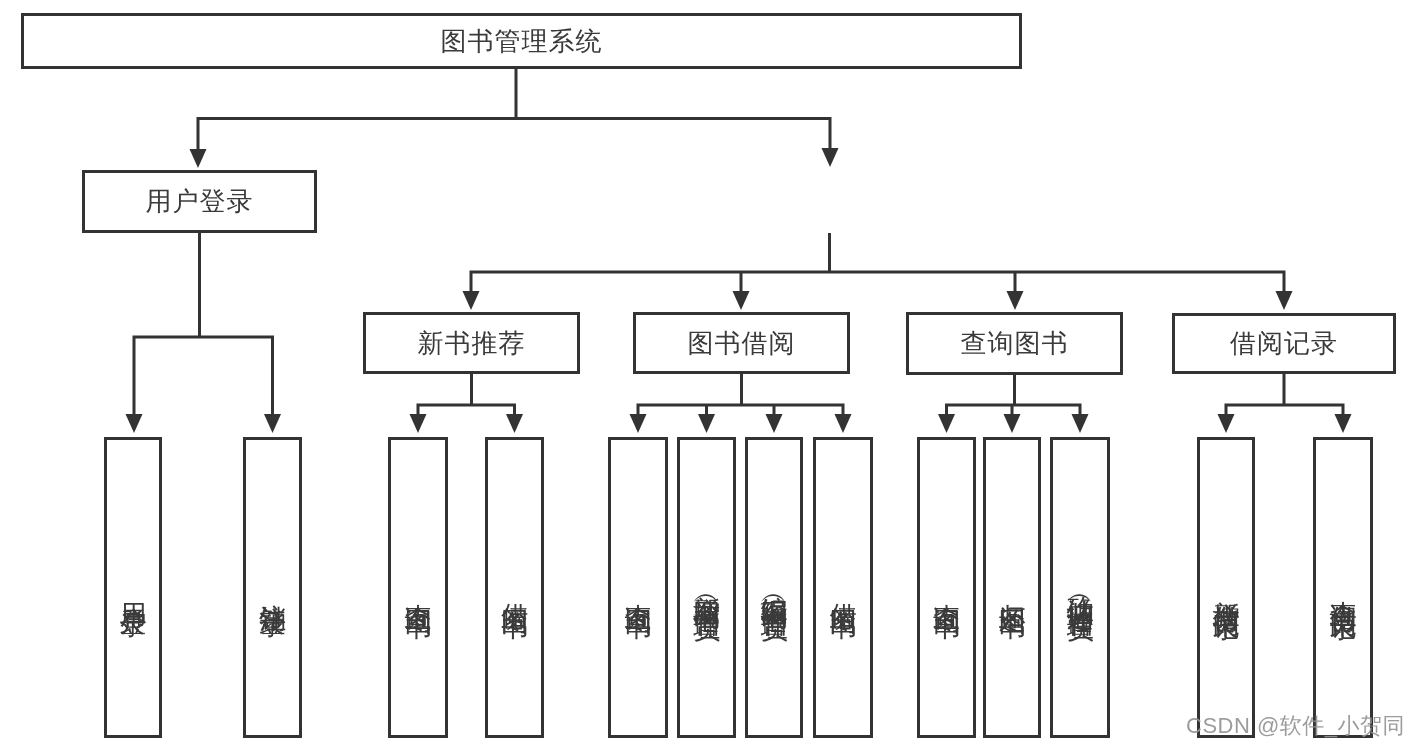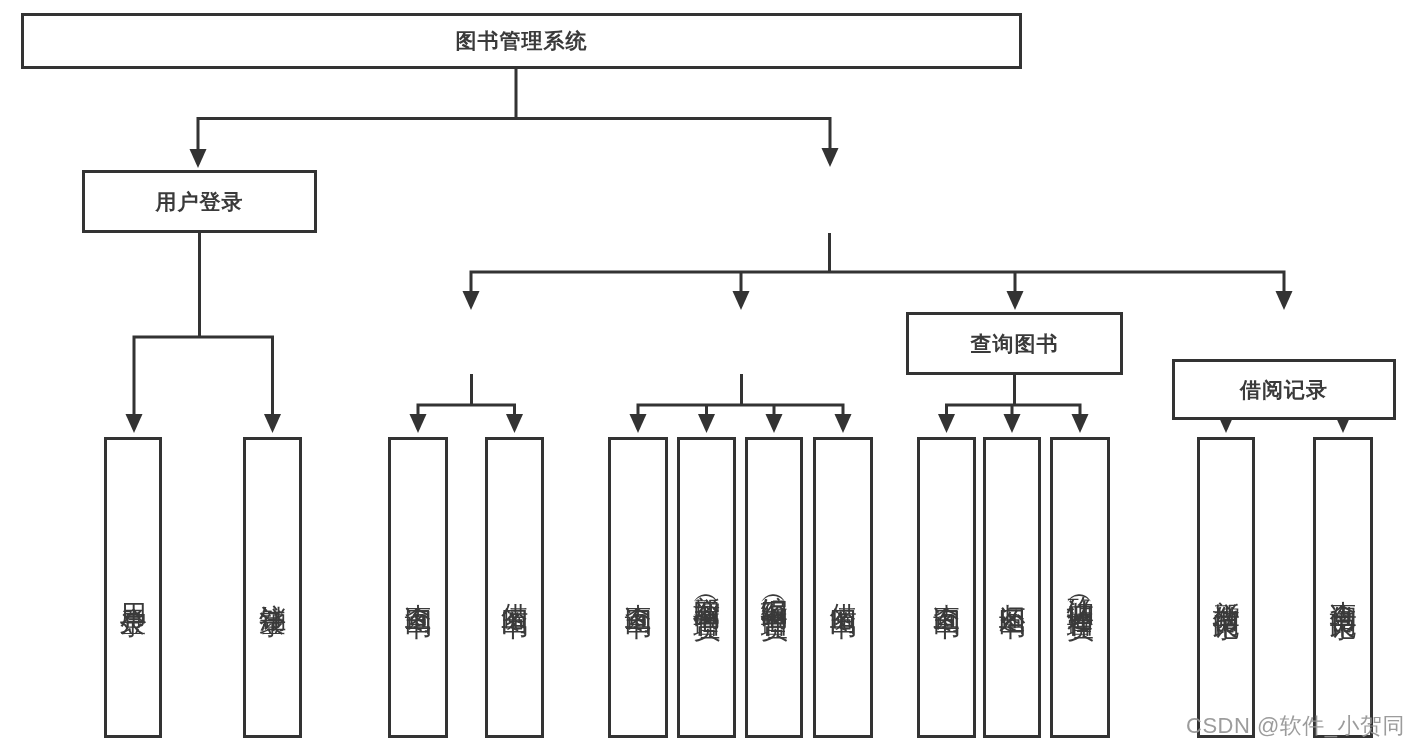--- a/index.html
+++ b/index.html
@@ -2,21 +2,21 @@
 <html><head>
 <meta charset="utf-8">
 <style>
   html,body{margin:0;padding:0;background:#fff;}
   body{width:1405px;height:747px;position:relative;overflow:hidden;
        font-family:"Liberation Sans","DejaVu Sans",sans-serif;}
   #canvas{position:absolute;left:0;top:0;width:1405px;height:747px;background:#ffffff;}
   #wires{position:absolute;left:0;top:0;width:1405px;height:747px;pointer-events:none;}
   .box{position:absolute;box-sizing:border-box;border:3px solid #333333;background:#ffffff;
        display:flex;align-items:center;justify-content:center;color:#3a3a3a;}
-  .hbox{font-size:21px;letter-spacing:1px;white-space:nowrap;font-weight:bold;}
+  .hbox{font-size:26px;letter-spacing:1px;white-space:nowrap;}
   .vbox span{writing-mode:vertical-rl;text-orientation:mixed;
        font-size:27px;letter-spacing:3px;line-height:1.05;white-space:nowrap;}
   .watermark{position:absolute;left:1186px;top:711px;font-size:22px;letter-spacing:0.5px;
        color:rgba(148,148,148,0.92);white-space:nowrap;z-index:5;}
 </style>
 </head>
 <body>
 
 <div id="canvas">
 
@@ -54,24 +54,30 @@
   </svg>
 
   <div class="box hbox" style="left:21px;top:13px;width:1001px;height:56px;">
     <span>图书管理系统</span>
   </div>
 
   <div class="box hbox" style="left:82px;top:170px;width:235px;height:63px;">
     <span>用户登录</span>
   </div>
 
+  <div class="box hbox" style="left:363px;top:312px;width:217px;height:62px;">
+    <span>新书推荐</span>
+  </div>
+  <div class="box hbox" style="left:633px;top:312px;width:217px;height:62px;">
+    <span>图书借阅</span>
+  </div>
   <div class="box hbox" style="left:906px;top:312px;width:217px;height:63px;">
     <span>查询图书</span>
   </div>
-  <div class="box hbox" style="left:1172px;top:313px;width:224px;height:61px;margin-top:46px;">
+  <div class="box hbox" style="left:1172px;top:313px;width:224px;height:61px;">
     <span>借阅记录</span>
   </div>
 
   <div class="box vbox" style="left:104px;top:437px;width:58px;height:301px;">
     <span>用户登录</span>
   </div>
   <div class="box vbox" style="left:243px;top:437px;width:59px;height:301px;">
     <span>注销登录</span>
   </div>
 

